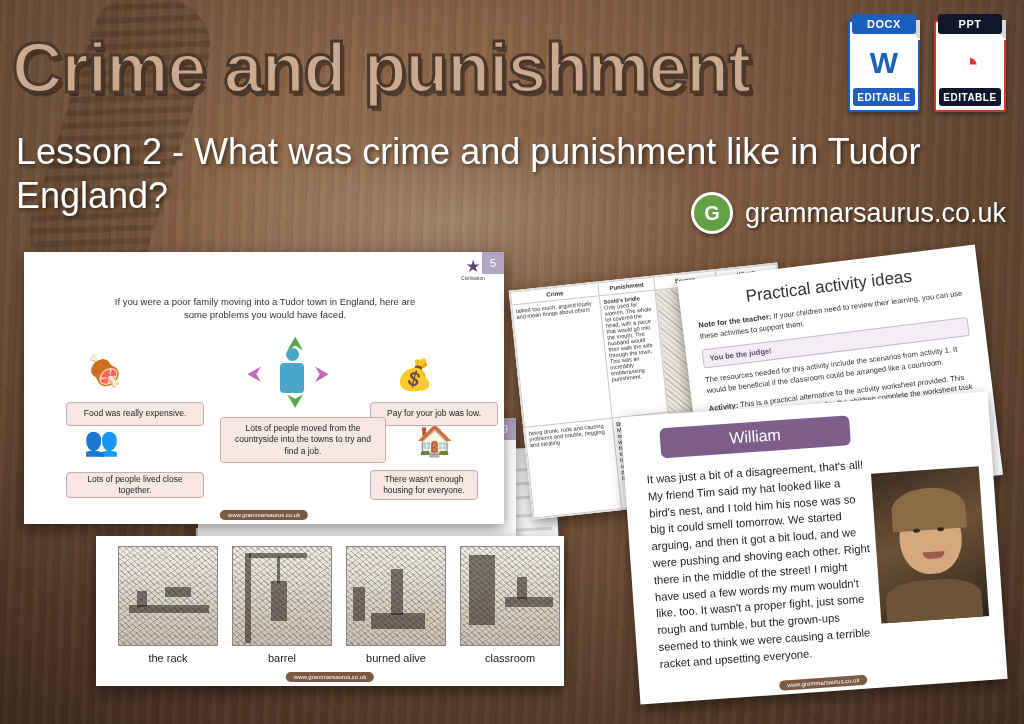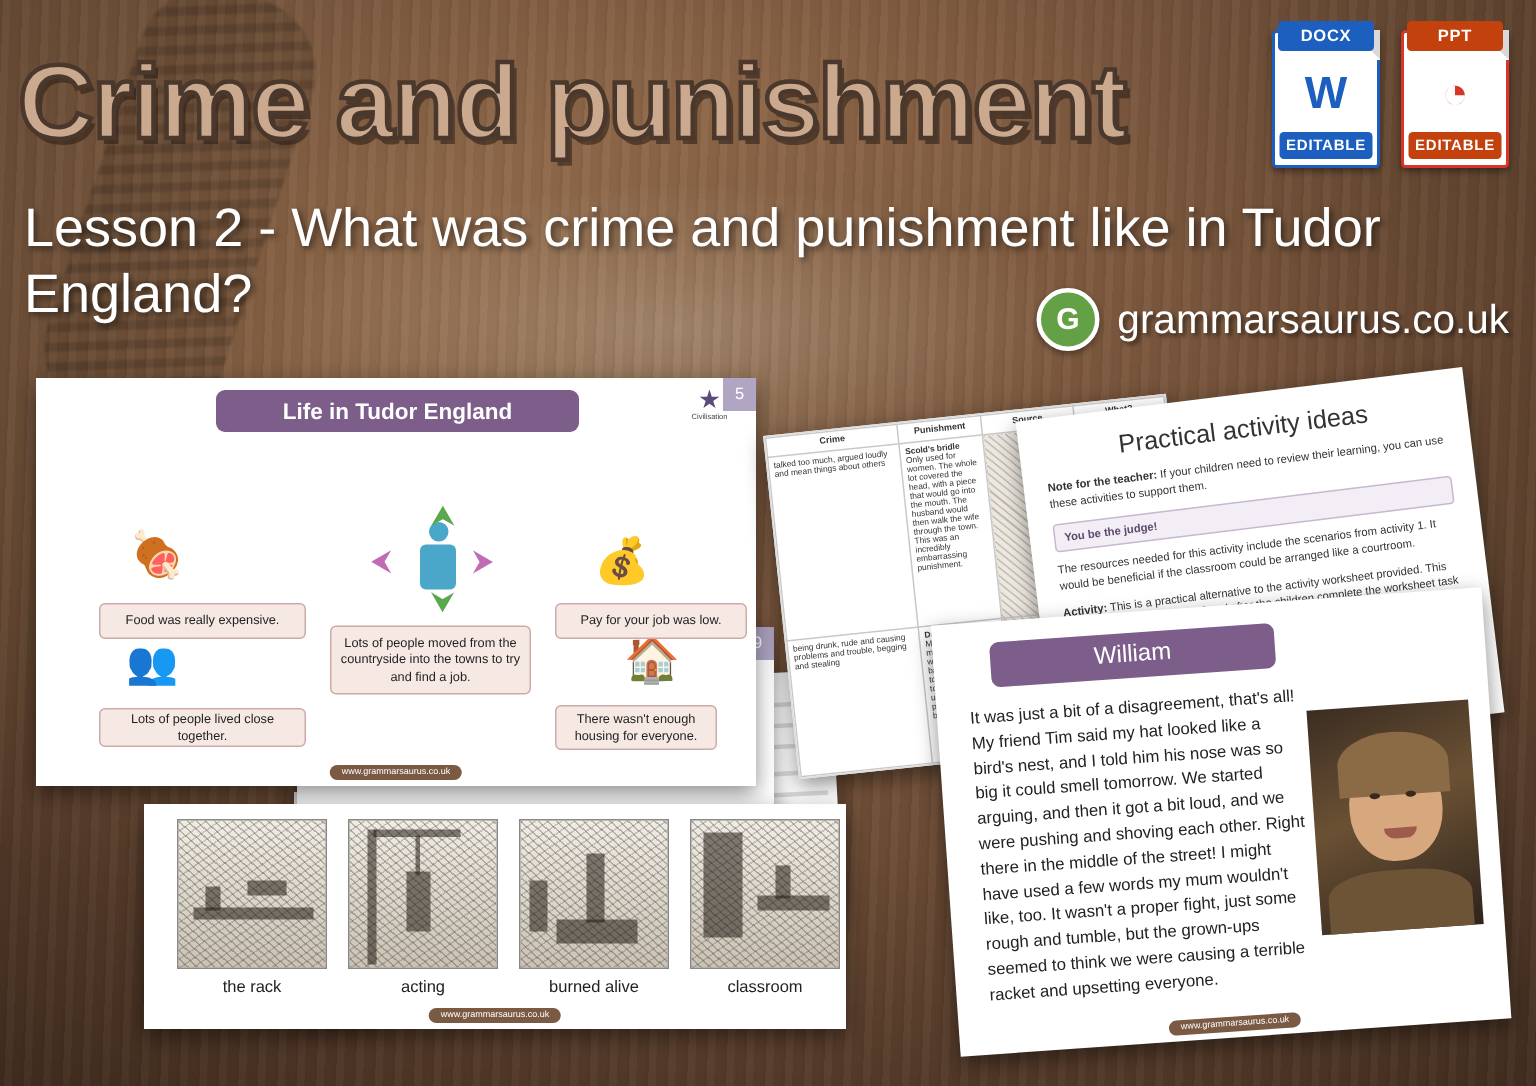--- a/index.html
+++ b/index.html
@@ -77,21 +77,21 @@
     border-radius:3px; color:#fff; font-size:10px; font-weight:bold;
     display:flex; align-items:center; justify-content:center; letter-spacing:.5px;
   }
   .badge .glyph{
     position:absolute; top:26px; left:0; right:0; text-align:center;
     font-size:30px; font-weight:bold;
   }
   .docx .cap,.docx .foot{ background:#1c5fbe; }
   .docx .glyph{ color:#1c5fbe; }
   .docx .sheet{ border:2px solid #1c5fbe; }
-  .ppt .cap,.ppt .foot{ background:#c2410c; }
+  .ppt .cap,.ppt .foot{ background:#0f172a; }
   .ppt .glyph{ color:#d8352a; }
   .ppt .sheet{ border:2px solid #d8352a; }
 
   
   .brand { position:absolute; right:18px; top:192px; display:flex; align-items:center; gap:12px; }
   .brand .logo{
     width:42px; height:42px; border-radius:50%;
     background:#63a046; border:3px solid #fff;
     display:flex; align-items:center; justify-content:center;
     color:#fff; font-weight:bold; font-size:20px;
@@ -133,21 +133,21 @@
   }
   .civ .ic{ font-size:17px; color:#5b4a7a; line-height:1; }
   .tbox{
     position:absolute; border:1px solid #caa; border-radius:4px;
     background:#f6e9e4; font-size:8.5px; color:#222; line-height:1.3;
     padding:5px 6px; text-align:center;
     display:flex; align-items:center; justify-content:center;
   }
   #b-food    { left:42px;  top:150px; width:138px; height:24px; }
   #b-pay     { left:346px; top:150px; width:128px; height:24px; }
-  #b-moved   { left:196px; top:165px; width:134px; height:46px; }
+  #b-moved   { left:196px; top:165px; width:166px; height:46px; }
   #b-close   { left:42px;  top:220px; width:138px; height:26px; }
   #b-housing { left:346px; top:218px; width:108px; height:30px; }
 
   .ill { position:absolute; font-size:30px; line-height:1; }
   #ill-food   { left:62px;  top:104px; }
   #ill-purse  { left:372px; top:108px; }
   #ill-crowd  { left:60px;  top:176px; font-size:28px;}
   #ill-house  { left:392px; top:174px; }
   .person{
     position:absolute; left:238px; top:96px; width:60px; height:56px;
@@ -325,25 +325,25 @@
   <div class="civ">
     <div class="ic">★</div>
     <div>Civilisation</div>
   </div>
   <div class="txt">or</div>
   <div class="wm">www.grammarsaurus.co.uk</div>
 </div>
 
 <div class="card" id="slide5">
   <div class="pagenum">5</div>
-  <div class="hdr">Life in Tudor England</div>
   <div class="civ">
     <div class="ic">★</div>
     <div>Civilisation</div>
   </div>
+  <div class="intro">If you were a poor family moving into a Tudor town in England, here are some problems you would have faced.</div>
 
   <div class="ill" id="ill-food">🍖</div>
   <div class="ill" id="ill-purse">💰</div>
   <div class="ill" id="ill-crowd">👥</div>
   <div class="ill" id="ill-house">🏠</div>
 
   <div class="person">
     <div class="head"></div>
       <div class="body"></div>
     <div class="arr up">⮝</div>
@@ -381,21 +381,21 @@
     <div class="sil" style="left:24px;top:66px;width:54px;height:16px"></div>
     <div class="sil" style="left:6px;top:40px;width:12px;height:34px"></div>
   </div>
   <div class="pic" id="pic4">
     <div class="eng"></div>
     <div class="sil" style="left:8px;top:8px;width:26px;height:70px"></div>
     <div class="sil" style="left:44px;top:50px;width:48px;height:10px"></div>
     <div class="sil" style="left:56px;top:30px;width:10px;height:22px"></div>
   </div>
   <div class="pic-cap" id="cap1">the rack</div>
-  <div class="pic-cap" id="cap2">acting</div>
+  <div class="pic-cap" id="cap2">barrel</div>
   <div class="pic-cap" id="cap3">burned alive</div>
   <div class="pic-cap" id="cap4">classroom</div>
   <div class="wm">www.grammarsaurus.co.uk</div>
 </div>
 
 <div class="card" id="tbl">
   <table>
     <thead>
       <tr>
         <th>Crime</th>

